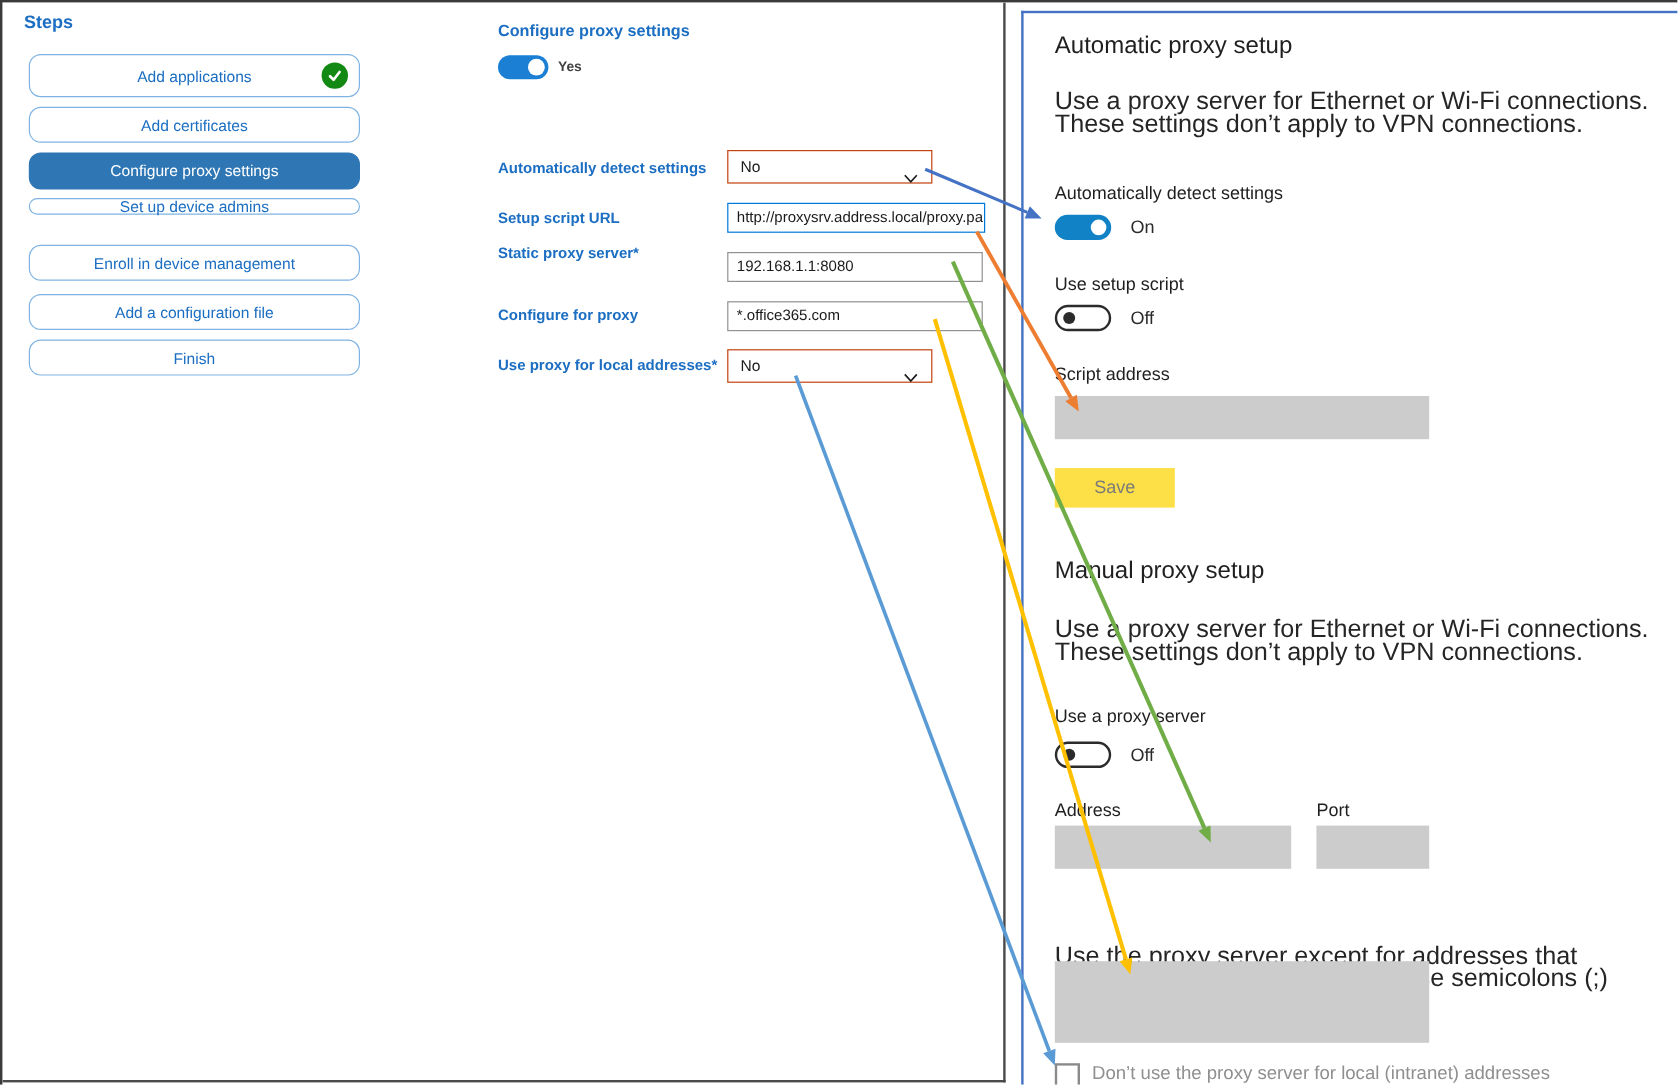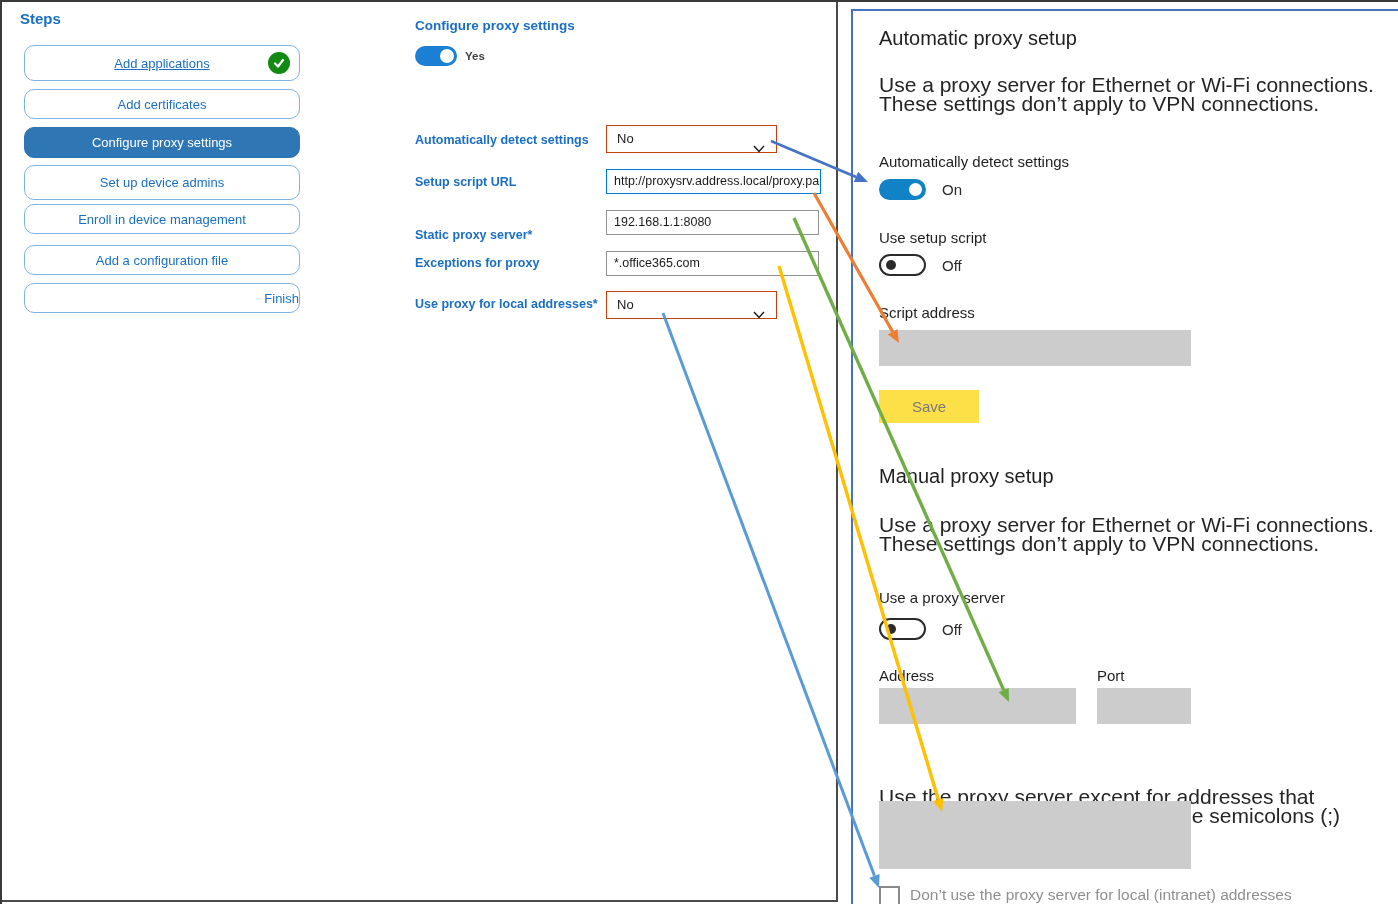--- a/index.html
+++ b/index.html
@@ -65,44 +65,44 @@
 </head>
 <body>
 
 <div id="page">
 
   <div id="wizard-region" class="abs"></div>
   <div id="settings-panel" class="abs"></div>
 
   <div class="abs steps-title">Steps</div>
 
-  <div class="abs step-btn" style="top:43px;height:36px;text-decoration:underline;">
+  <div class="abs step-btn" style="top:43px;height:36px;">
     <span>Add applications</span>
     <span class="check-badge">
       <svg width="14" height="14" viewBox="0 0 14 14">
           <polyline points="3,7.5 6,10.5 11,4" fill="none" stroke="#ffffff" stroke-width="2.2" stroke-linecap="round" stroke-linejoin="round"></polyline>
         </svg>
     </span>
   </div>
   <div class="abs step-btn" style="top:87px;">
     <span>Add certificates</span>
   </div>
   <div class="abs step-btn selected" style="top:125px;height:31px;">
     <span>Configure proxy settings</span>
   </div>
-  <div class="abs step-btn" style="top:163px;height:35px;">
+  <div class="abs step-btn" style="top:163px;height:14px;">
     <span>Set up device admins</span>
   </div>
   <div class="abs step-btn" style="top:202px;">
     <span>Enroll in device management</span>
   </div>
   <div class="abs step-btn" style="top:243px;">
     <span>Add a configuration file</span>
   </div>
-  <div class="abs step-btn" style="top:281px;justify-content:flex-end;">
+  <div class="abs step-btn" style="top:281px;">
     <span>Finish</span>
   </div>
 
   <div class="abs form-title">Configure proxy settings</div>
 
   <div class="abs toggle-sm">
       <span class="knob"></span>
     </div>
   <div class="abs toggle-sm-label">Yes</div>
 
@@ -110,24 +110,24 @@
   <div class="abs f-dropdown" style="top:123px;">
     <span>No</span>
     <span class="chev"><svg width="12" height="8" viewBox="0 0 12 8">
           <polyline points="1,1 6,6.5 11,1" fill="none" stroke="#1a1a1a" stroke-width="1.4"></polyline>
         </svg></span>
   </div>
 
   <div class="abs f-label" style="top:173px;">Setup script URL</div>
   <div class="abs f-input focused" style="top:167px;">http://proxysrv.address.local/proxy.pa</div>
 
-  <div class="abs f-label" style="top:226px;">Static proxy server*</div>
+  <div class="abs f-label" style="top:202px;">Static proxy server*</div>
   <div class="abs f-input" style="top:208px;">192.168.1.1:8080</div>
 
-  <div class="abs f-label" style="top:254px;">Exceptions for proxy</div>
+  <div class="abs f-label" style="top:254px;">Configure for proxy</div>
   <div class="abs f-input" style="top:249px;">*.office365.com</div>
 
   <div class="abs f-label" style="top:295px;">Use proxy for local addresses*</div>
   <div class="abs f-dropdown" style="top:289px;">
     <span>No</span>
     <span class="chev"><svg width="12" height="8" viewBox="0 0 12 8">
           <polyline points="1,1 6,6.5 11,1" fill="none" stroke="#1a1a1a" stroke-width="1.4"></polyline>
         </svg></span>
   </div>
 

